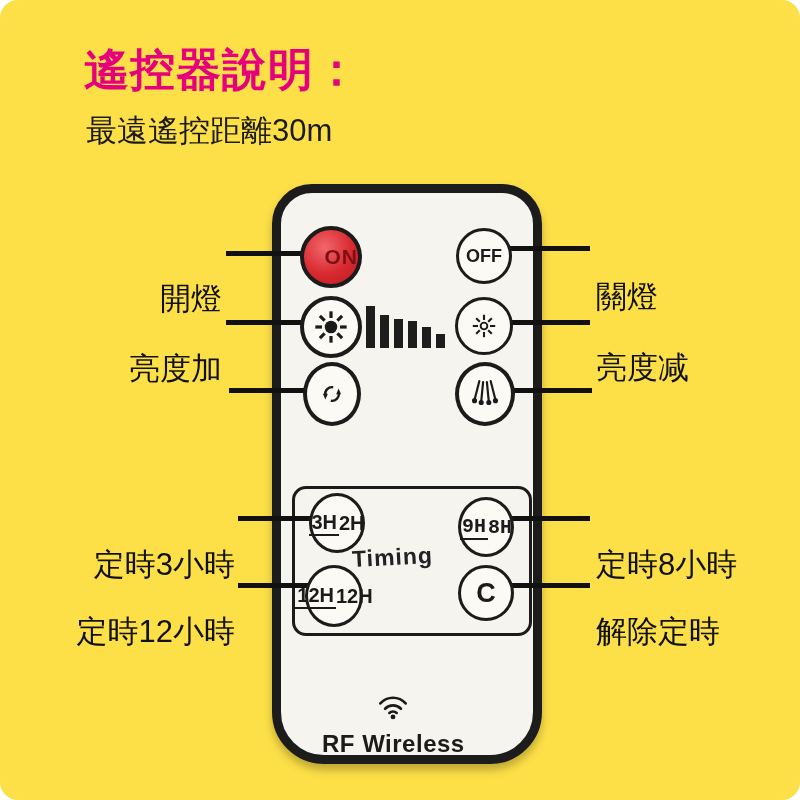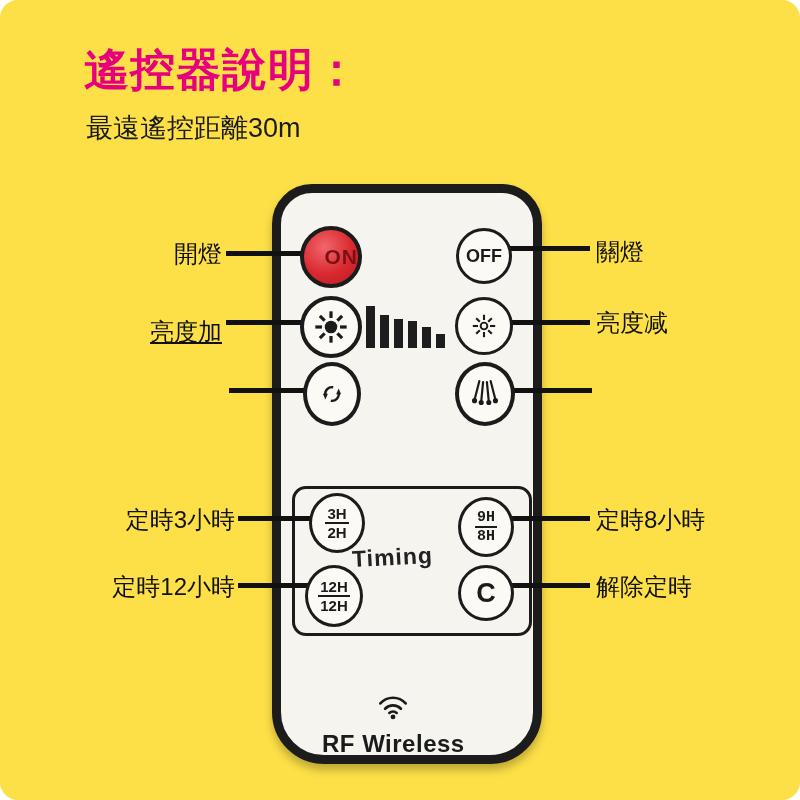--- a/index.html
+++ b/index.html
@@ -2,29 +2,29 @@
 <html><head>
 <meta charset="utf-8">
 <style>
   * { margin:0; padding:0; box-sizing:border-box; }
   html,body { width:800px; height:800px; background:#ffffff;
     font-family:"Liberation Sans","DejaVu Sans",sans-serif; }
   .stage { position:relative; width:800px; height:800px; background:#fde047; overflow:hidden;border-radius:18px; }
 
   .page-title { position:absolute; left:84px; top:40px; font-size:45px; font-weight:700;
     color:#e6007e; letter-spacing:1px; }
-  .page-subtitle { position:absolute; left:86px; top:110px; font-size:27px; color:#1b1b1b; }
+  .page-subtitle { position:absolute; left:86px; top:110px; font-size:31px; color:#1b1b1b; }
 
   .remote { position:absolute; left:272px; top:184px; width:270px; height:580px;
     background:#f6f4ee; border:9px solid #1c1c1c;
     border-radius:40px 40px 52px 52px; box-shadow:0 6px 9px rgba(0,0,0,.25); z-index:1; }
 
   .callout-line { position:absolute; height:5px; background:#111; z-index:4; }
 
-  .label { position:absolute; font-size:24px; color:#111; z-index:2; white-space:nowrap; }
+  .label { position:absolute; font-size:31px; color:#111; z-index:2; white-space:nowrap;margin-top:40px; }
   .label.rt { text-align:right; }
   .label.two { line-height:34px; }
 
   .btn { position:absolute; display:flex; align-items:center; justify-content:center;
     background:#fbfaf5; border:4px solid #1b1b1b; border-radius:50%; z-index:5;
     cursor:pointer; }
   .btn-on { left:300px; top:226px; width:62px; height:62px;
     background:radial-gradient(circle at 38% 32%, #f1676b 0%, #d8292f 55%, #b81d23 100%);
     color:#7d1014; font-size:21px; font-weight:700; letter-spacing:1px;justify-content:flex-end; }
   .btn-off { left:456px; top:228px; width:56px; height:56px; border-width:3px;
@@ -32,21 +32,21 @@
   .btn-bup { left:300px; top:296px; width:62px; height:62px; }
   .btn-bdown { left:455px; top:297px; width:58px; height:58px; border-width:3px; }
   .btn-cycle { left:303px; top:362px; width:58px; height:64px; }
   .btn-lamp { left:455px; top:362px; width:60px; height:64px; }
   .btn-t3 { left:309px; top:493px; width:56px; height:60px; border-width:3px; }
   .btn-t9 { left:458px; top:497px; width:56px; height:60px; border-width:3px;font-family:Liberation Mono, monospace; }
   .btn-t12 { left:305px; top:565px; width:58px; height:62px; border-width:3px; }
   .btn-c { left:458px; top:565px; width:56px; height:56px; border-width:3px;
     font-size:27px; font-weight:700; color:#1b1b1b; }
 
-  .frac { display:flex; flex-direction:column; align-items:center; font-size:15px;
+  .frac { display:flex; flex-direction:row; align-items:center; font-size:20px;
     font-weight:700; color:#1b1b1b; line-height:1.15; }
   .frac .top { border-bottom:2px solid #1b1b1b; padding:0 2px; }
 
   .bars { position:absolute; left:366px; top:306px; display:flex; align-items:flex-end;
     gap:5px; height:42px; z-index:5; }
   .bar { width:9px; background:#1d1d1d; }
 
   .timing-panel { position:absolute; left:292px; top:486px; width:240px; height:150px;
     border:3px solid #1b1b1b; border-radius:14px; z-index:3; }
   .timing-label { position:absolute; left:352px; top:544px; font-size:23px; font-weight:700;
@@ -63,21 +63,21 @@
 
 <div class="stage">
 
   <div class="page-title">遙控器說明：</div>
   <div class="page-subtitle">最遠遙控距離30m</div>
 
   <div class="remote"></div>
 
   <div class="label rt" style="right:578px; top:238px;">開燈</div>
   <div class="label" style="left:596px; top:236px;">關燈</div>
-  <div class="label rt" style="right:578px; top:316px;text-decoration:underline;">亮度加</div>
+  <div class="label rt" style="right:578px; top:308px;">亮度加</div>
   <div class="label" style="left:596px; top:307px;">亮度减</div>
   <div class="label rt" style="right:565px; top:504px;">定時3小時</div>
   <div class="label" style="left:596px; top:504px;">定時8小時</div>
   <div class="label rt" style="right:565px; top:571px;">定時12小時</div>
   <div class="label" style="left:596px; top:571px;">解除定時</div>
 
   <div class="callout-line" style="left:226px; top:251px; width:78px;"></div>
   <div class="callout-line" style="left:510px; top:246px; width:80px;"></div>
   <div class="callout-line" style="left:226px; top:320px; width:78px;"></div>
   <div class="callout-line" style="left:510px; top:320px; width:80px;"></div>

